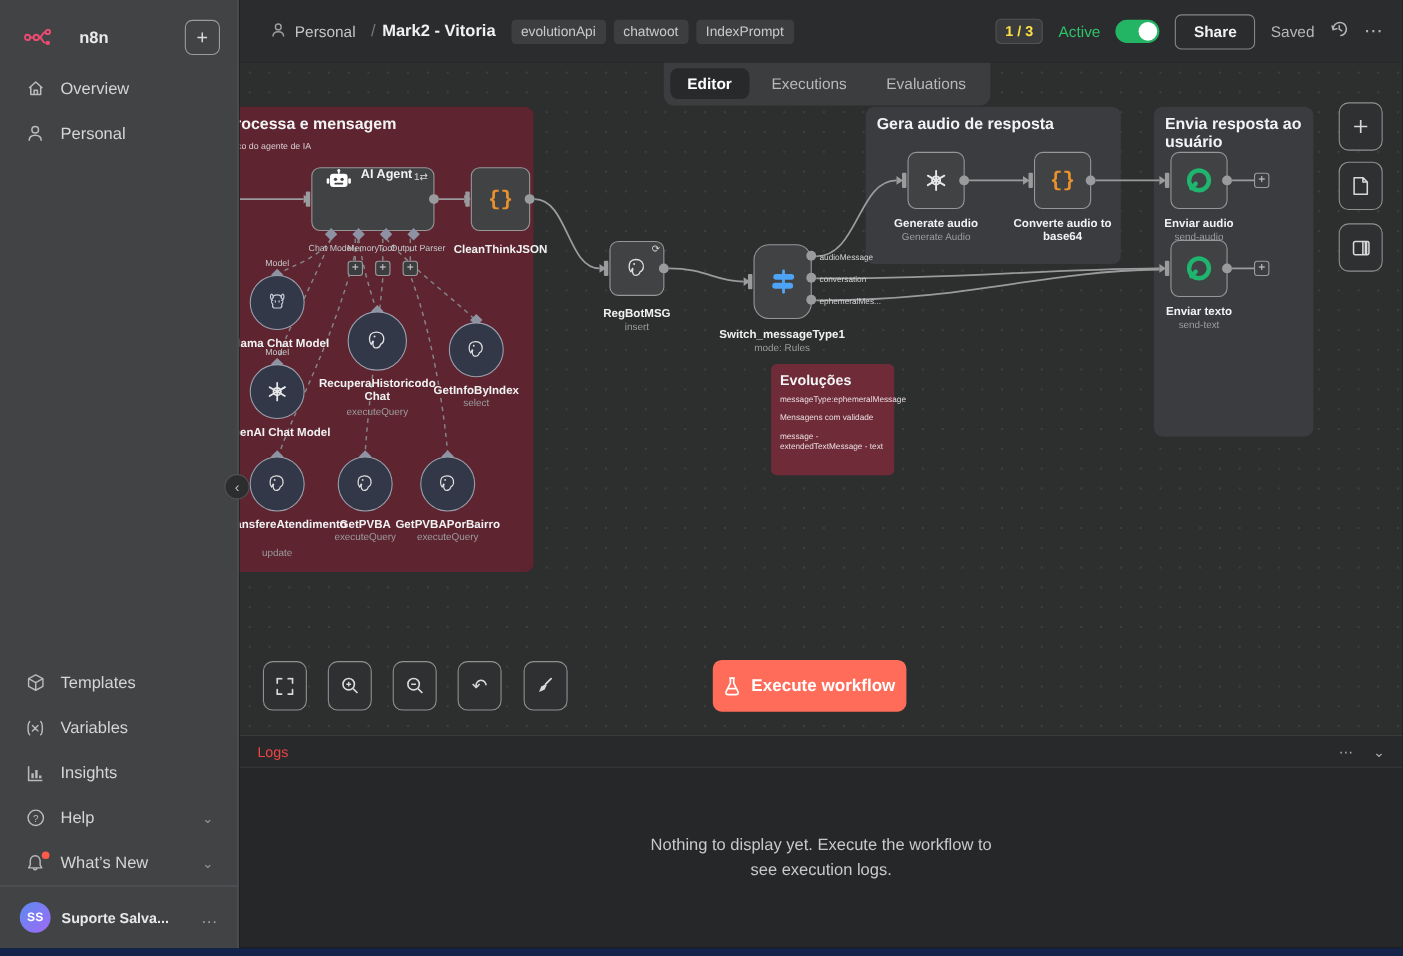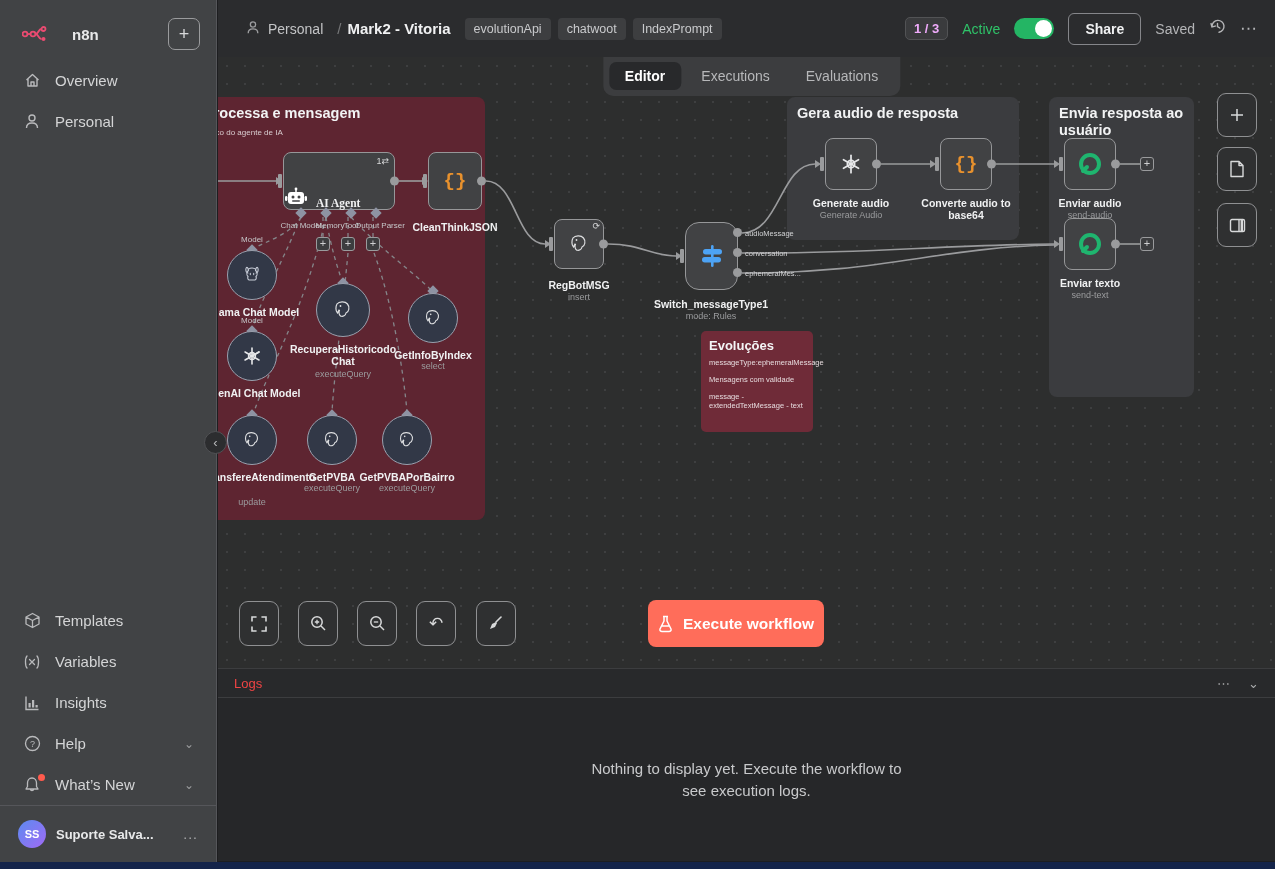--- a/index.html
+++ b/index.html
@@ -24,21 +24,21 @@
 
   
   .main { position:absolute; left:218px; top:0; width:1057px; height:862px; }
 
   .topbar { position:relative; height:57px; background:#2b2c2e; display:flex; align-items:center; padding:0 18px 0 28px; z-index:20; }
   .crumb { display:flex; align-items:center; gap:8px; font-size:14px; color:#c3c4c6; }
   .crumb .slash { color:#77787a; margin:0 6px; font-size:15px; }
   .wf-title { font-size:15px; font-weight:bold; color:#f0f1f2; margin-right:14px; }
   .tag { background:#3d3e40; color:#c9cacc; border-radius:4px; font-size:12.5px; padding:4px 9px; margin-right:7px; cursor:pointer; }
   .topbar-right { margin-left:auto; display:flex; align-items:center; gap:14px; }
-  .pagin { background:#3a3b3d; border:1px solid #525355; border-radius:5px; font-size:13px; font-weight:bold; color:#f0abfc; padding:3px 8px; }
+  .pagin { background:#3a3b3d; border:1px solid #525355; border-radius:5px; font-size:13px; font-weight:bold; color:#fde047; padding:3px 8px; }
   .active-lb { color:#2fc268; font-size:14px; }
   .toggle { width:40px; height:21px; border-radius:11px; background:#24b564; position:relative; cursor:pointer; }
   .toggle .knob { position:absolute; right:2px; top:2px; width:17px; height:17px; background:#fff; border-radius:50%; }
   .share-btn { border:1px solid #85868a; background:transparent; border-radius:6px; color:#f0f1f2; font-size:14px; font-weight:bold; padding:7px 16px; cursor:pointer; }
   .saved { color:#b4b5b7; font-size:14px; }
   .icon-btn { color:#b4b5b7; font-size:17px; cursor:pointer; background:none; border:none; }
 
   .tabs { position:absolute; left:50%; transform:translateX(-50%); margin-left:5px; top:57px; background:#3c3d3f; border-radius:0 0 10px 10px; padding:5px 6px 6px 6px; display:flex; gap:4px; z-index:25; }
   .tab { font-size:14px; color:#b7b8ba; padding:6px 16px; border-radius:7px; cursor:pointer; }
   .tab.active { background:#28292b; color:#ffffff; font-weight:bold; }
@@ -268,21 +268,21 @@
         <polygon points="712,103 718,107 712,111"></polygon>
         <polygon points="836,103 842,107 836,111"></polygon>
         <polygon points="836,183 842,187 836,191"></polygon>
       </g>
     </svg>
 
     <div class="node" style="left:65px; top:95px; width:112px; height:58px;">
       <div class="port-in"></div>
       <div class="dot-out"></div>
       <div class="badge-tr"><span>1</span><span>⇄</span></div>
-      <div style="display:flex; align-items:flex-end; gap:8px; height:100%; font-family:Liberation Serif, serif;">
+      <div style="display:flex; align-items:flex-start; gap:8px; height:100%; padding-left:12px;">
         <svg width="24" height="22" viewBox="0 0 24 22">
           <line x1="12" y1="2" x2="12" y2="5" stroke="#fff" stroke-width="1.5"></line>
             <circle cx="12" cy="2" r="1.4" fill="#fff"></circle>
           <rect x="4" y="5" width="16" height="12" rx="3" fill="#fff"></rect>
           <rect x="1" y="9" width="2.4" height="5" rx="1.2" fill="#fff"></rect>
             <rect x="20.6" y="9" width="2.4" height="5" rx="1.2" fill="#fff"></rect>
           <circle cx="9" cy="10" r="1.5" fill="#414244"></circle>
             <circle cx="15" cy="10" r="1.5" fill="#414244"></circle>
           <rect x="8" y="13.2" width="8" height="1.6" rx="0.8" fill="#414244"></rect>
         </svg>

